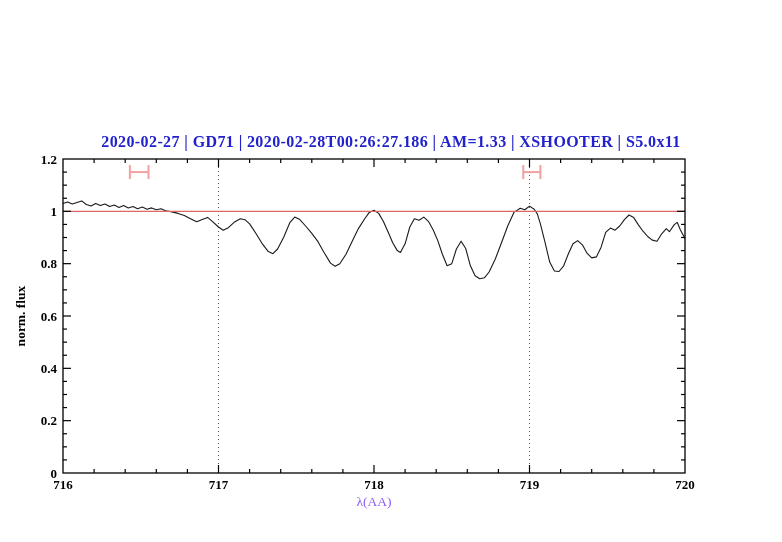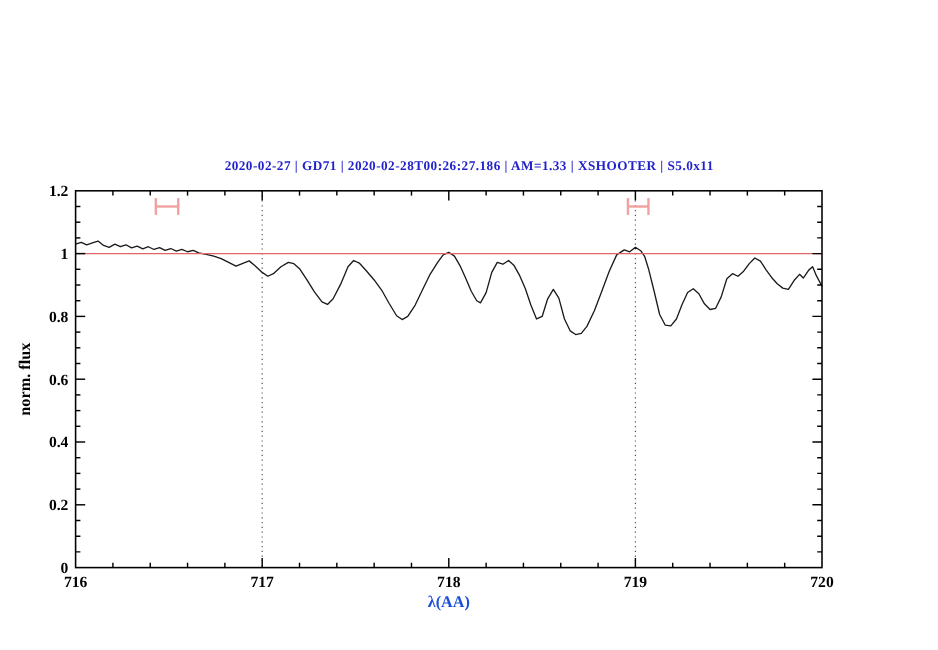--- a/index.html
+++ b/index.html
@@ -3,29 +3,29 @@
 <meta charset="utf-8">
 <style>
   html,body{margin:0;padding:0;background:#ffffff;}
   #canvas{
     position:relative;width:782px;height:542px;background:#ffffff;overflow:hidden;
     font-family:"Liberation Serif", serif;
   }
   #plot-svg{position:absolute;left:0;top:0;}
   .plot-title{
     position:absolute;left:0;top:133px;width:782px;text-align:center;
-    font-size:11px;font-weight:bold;letter-spacing:0.4px;white-space:pre;
+    font-size:16px;font-weight:bold;letter-spacing:0.4px;white-space:pre;
   }
   .y-label{
     position:absolute;left:21px;top:316px;transform:translate(-50%,-50%) rotate(-90deg);
     font-size:13.5px;font-weight:bold;color:#000;white-space:nowrap;
   }
   .x-label{
     position:absolute;left:374px;top:494px;transform:translateX(-50%);
-    font-size:13.5px;font-weight:bold;color:#1d4ed8;white-space:nowrap;
+    font-size:13.5px;font-weight:normal;color:#8b5cf6;white-space:nowrap;
   }
   .annotation{
     position:absolute;left:148px;top:412px;
     font-size:15.5px;font-weight:bold;letter-spacing:0.3px;white-space:pre;
   }
   .annotation .sub{font-size:0.72em;vertical-align:-0.25em;}
   .tick-label{font-family:"Liberation Serif",serif;font-size:13px;font-weight:bold;fill:#000;}
 </style>
 </head>
 <body>

